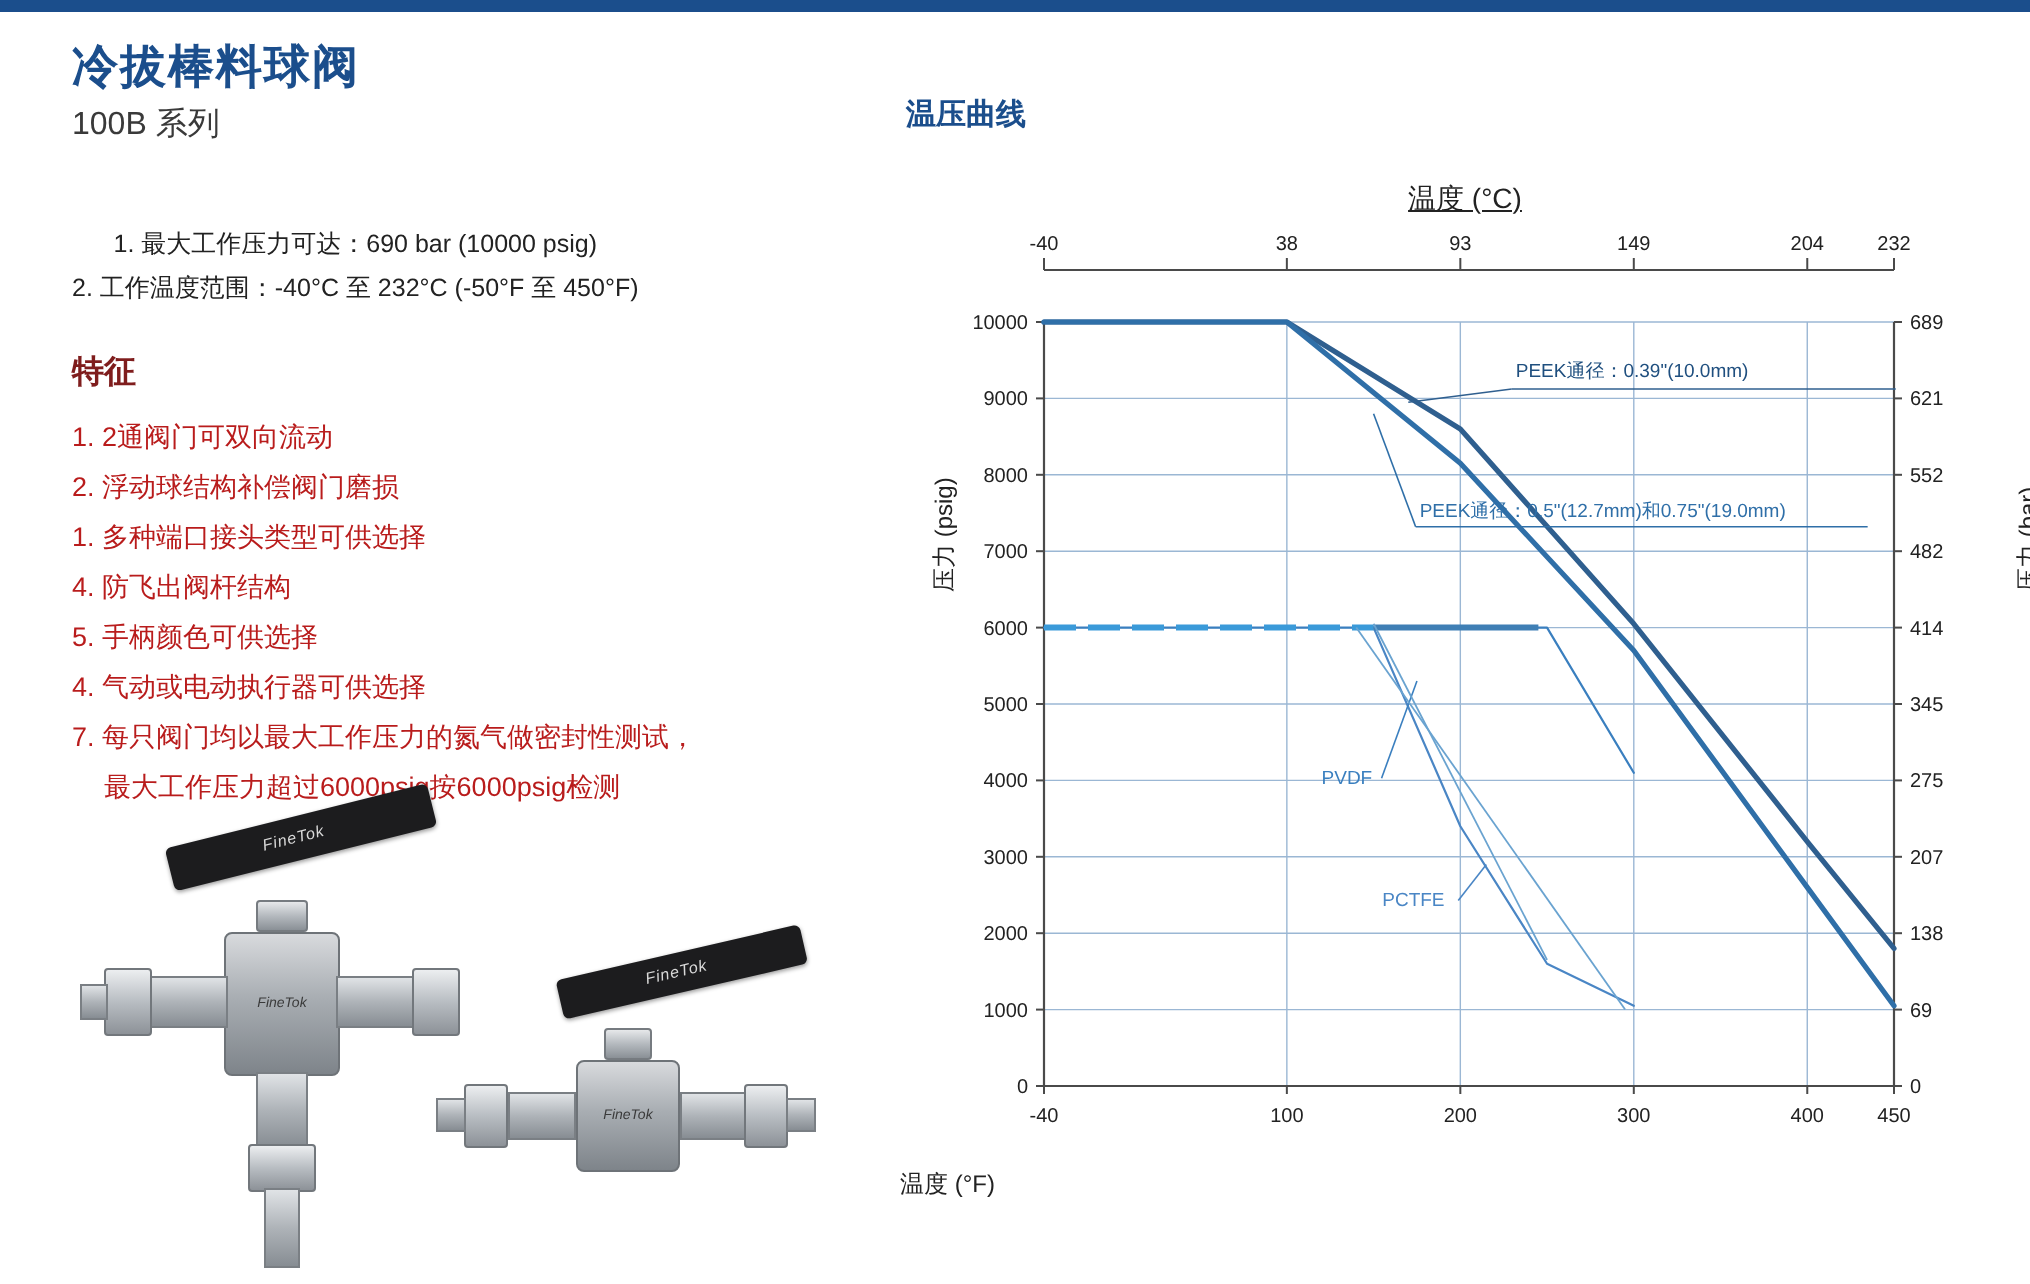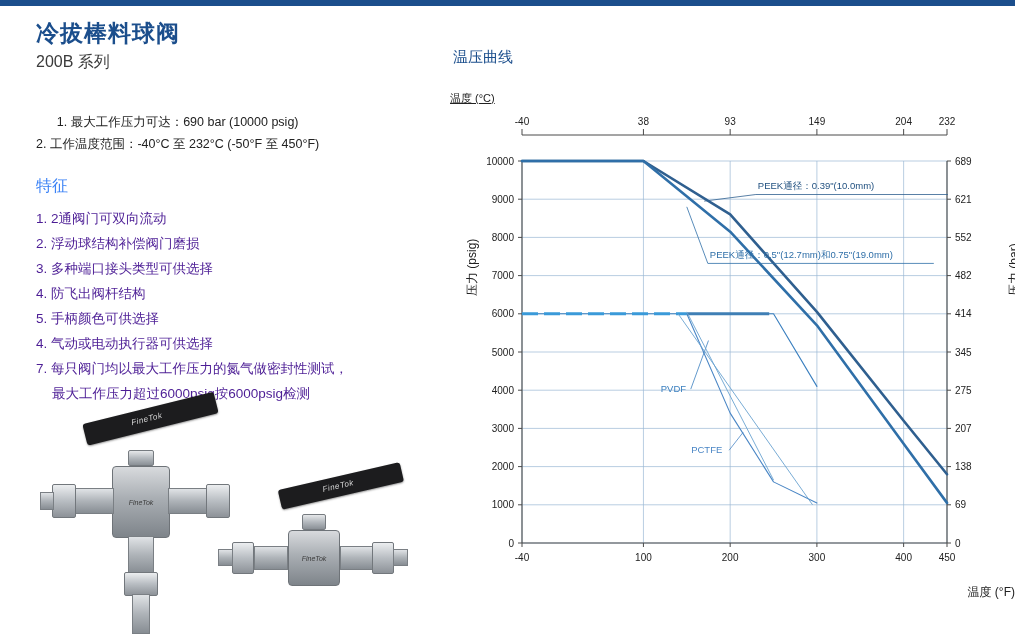--- a/index.html
+++ b/index.html
@@ -26,25 +26,25 @@
   .title-sub {
     position:absolute; left:36px; top:46px;
     font-size:16px; color:#3a3a3a;
   }
   .spec-list {
     position:absolute; left:36px; top:105px;
     font-size:12.5px; color:#222; line-height:22px;text-align:center;
   }
   .section-head {
     position:absolute; left:36px; top:170px;
-    font-size:16px; font-weight:normal; color:#3b82f6;
+    font-size:16px; font-weight:bold; color:#7f1d1d;
   }
   .feature-list {
     position:absolute; left:36px; top:200px;
-    font-size:13.5px; color:#4c1d95; line-height:25px;
+    font-size:13.5px; color:#b91c1c; line-height:25px;
   }
   .feature-list .cont { display:block; padding-left:16px; }
 
   
   .photo-area {
     position:absolute; left:20px; top:410px; width:420px; height:225px;
   }
   .valve { position:absolute; }
   .handle {
     position:absolute;
@@ -82,66 +82,66 @@
   .tube {
     position:absolute;
     background:linear-gradient(180deg,#e0e3e6 0%,#aeb3b8 50%,#878d93 100%);
     border:1px solid #7a7f84;
   }
 
   
   .right-pane { position:absolute; left:450px; top:6px; width:565px; height:636px; }
   .chart-head {
     position:absolute; left:3px; top:42px;
-    font-size:15px; font-weight:normal; color:#1b4e8c;text-align:right;
+    font-size:15px; font-weight:bold; color:#1b4e8c;text-align:right;
   }
   .chart-title-x-top {
-    position:absolute; width:100%; top:85px;
-    font-size:11px; color:#222;text-decoration:underline;
+    position:absolute; width:100%; text-align:center; top:85px;
+    font-size:14px; color:#222;text-decoration:underline;
   }
   #plot-wrap { position:absolute; left:0px; top:100px; width:565px; height:520px; }
   svg { display:block; }
   .axis-label-y-left {
     position:absolute; left:14px; top:290px;
     font-size:12px; color:#222;
     transform:rotate(-90deg); transform-origin:left top;
     white-space:nowrap;
   }
   .axis-label-y-right {
     position:absolute; left:556px; top:290px;
     font-size:12px; color:#222;
     transform:rotate(-90deg); transform-origin:left top;
     white-space:nowrap;
   }
   .axis-label-x-bottom {
-    position:absolute; width:100%; text-align:right; top:578px;
+    position:absolute; width:100%; text-align:left; top:578px;
     font-size:12px; color:#222;
   }
 </style>
 </head>
 <body>
 
 <div class="top-bar"></div>
 
 <div class="left-pane">
 
   <div class="title-main">冷拔棒料球阀</div>
-  <div class="title-sub">200B 系列</div>
+  <div class="title-sub">100B 系列</div>
 
   <div class="spec-list">
     <div>1. 最大工作压力可达：690 bar (10000 psig)</div>
     <div>2. 工作温度范围：-40°C 至 232°C (-50°F 至 450°F)</div>
   </div>
 
   <div class="section-head">特征</div>
 
   <div class="feature-list">
     <div>1. 2通阀门可双向流动</div>
     <div>2. 浮动球结构补偿阀门磨损</div>
-    <div>3. 多种端口接头类型可供选择</div>
+    <div>1. 多种端口接头类型可供选择</div>
     <div>4. 防飞出阀杆结构</div>
     <div>5. 手柄颜色可供选择</div>
     <div>4. 气动或电动执行器可供选择</div>
     <div>7. 每只阀门均以最大工作压力的氮气做密封性测试，</div>
     <span class="cont">最大工作压力超过6000psig按6000psig检测</span>
   </div>
 
   <div class="photo-area">
 
     <div class="valve" style="left:20px; top:0px; width:190px; height:225px;">

